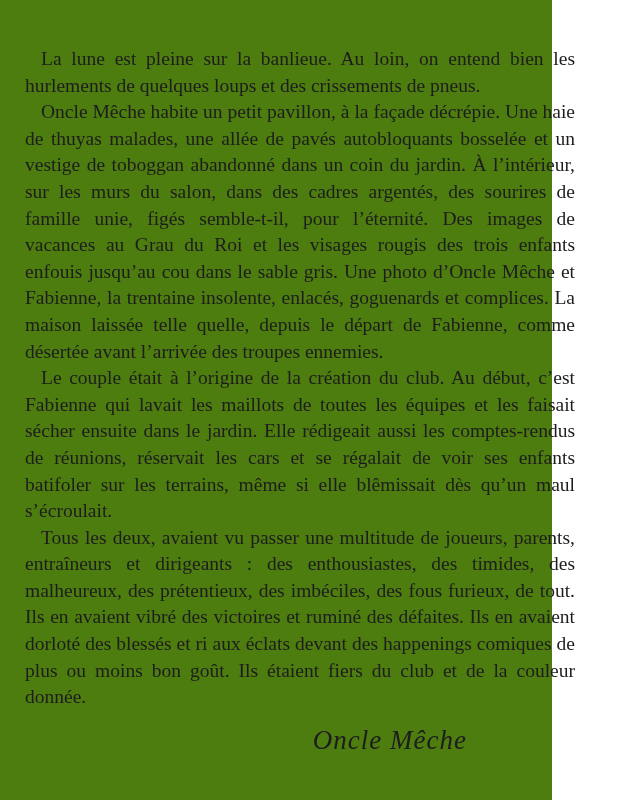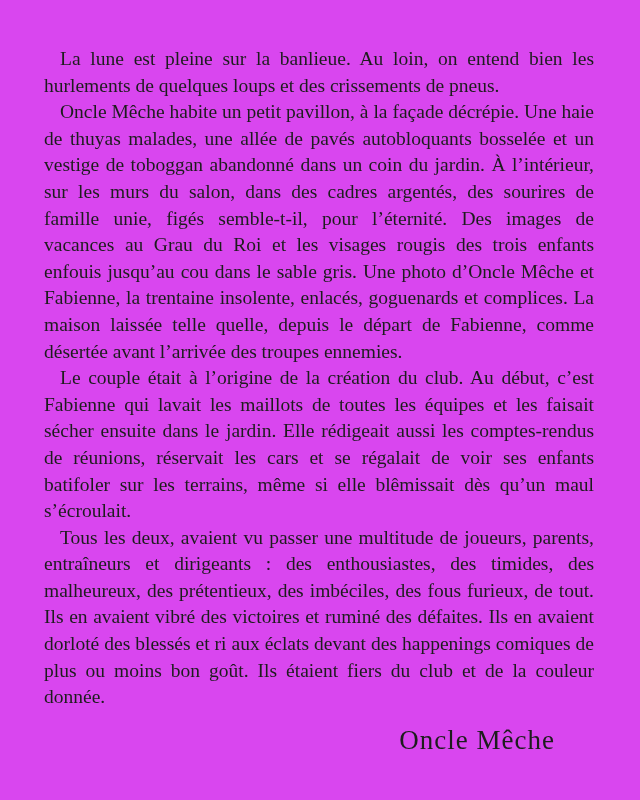--- a/index.html
+++ b/index.html
@@ -8,40 +8,41 @@
     background: #ffffff;
   }
   body {
     width: 640px;
     height: 800px;
     overflow: hidden;
     position: relative;
   }
   .page {
     box-sizing: border-box;
-    width: 640px;
+    width: 552px;
     height: 800px;
-    background: #d946ef;
-    padding: 46px 45px 0 44px;
+    background: #4d7c0f;
+    padding: 46px 45px 0 25px;
   }
   .text-block {
     font-family: "Liberation Serif", serif;
     font-size: 19.5px;
     line-height: 26.6px;
     color: #1d1d1d;
     text-align: justify;
     width: 550px;
   }
   .text-block p {
     margin: 0;
     padding: 0;
     text-indent: 16px;
   }
   .signature {
     font-family: "Liberation Serif", serif;
+    font-style: italic;
     font-size: 27px;
     color: #1d1d1d;
     text-align: right;
     padding-right: 40px;
     margin-top: 14px;
     letter-spacing: 1px;
   }
 </style>
 </head>
 <body>

